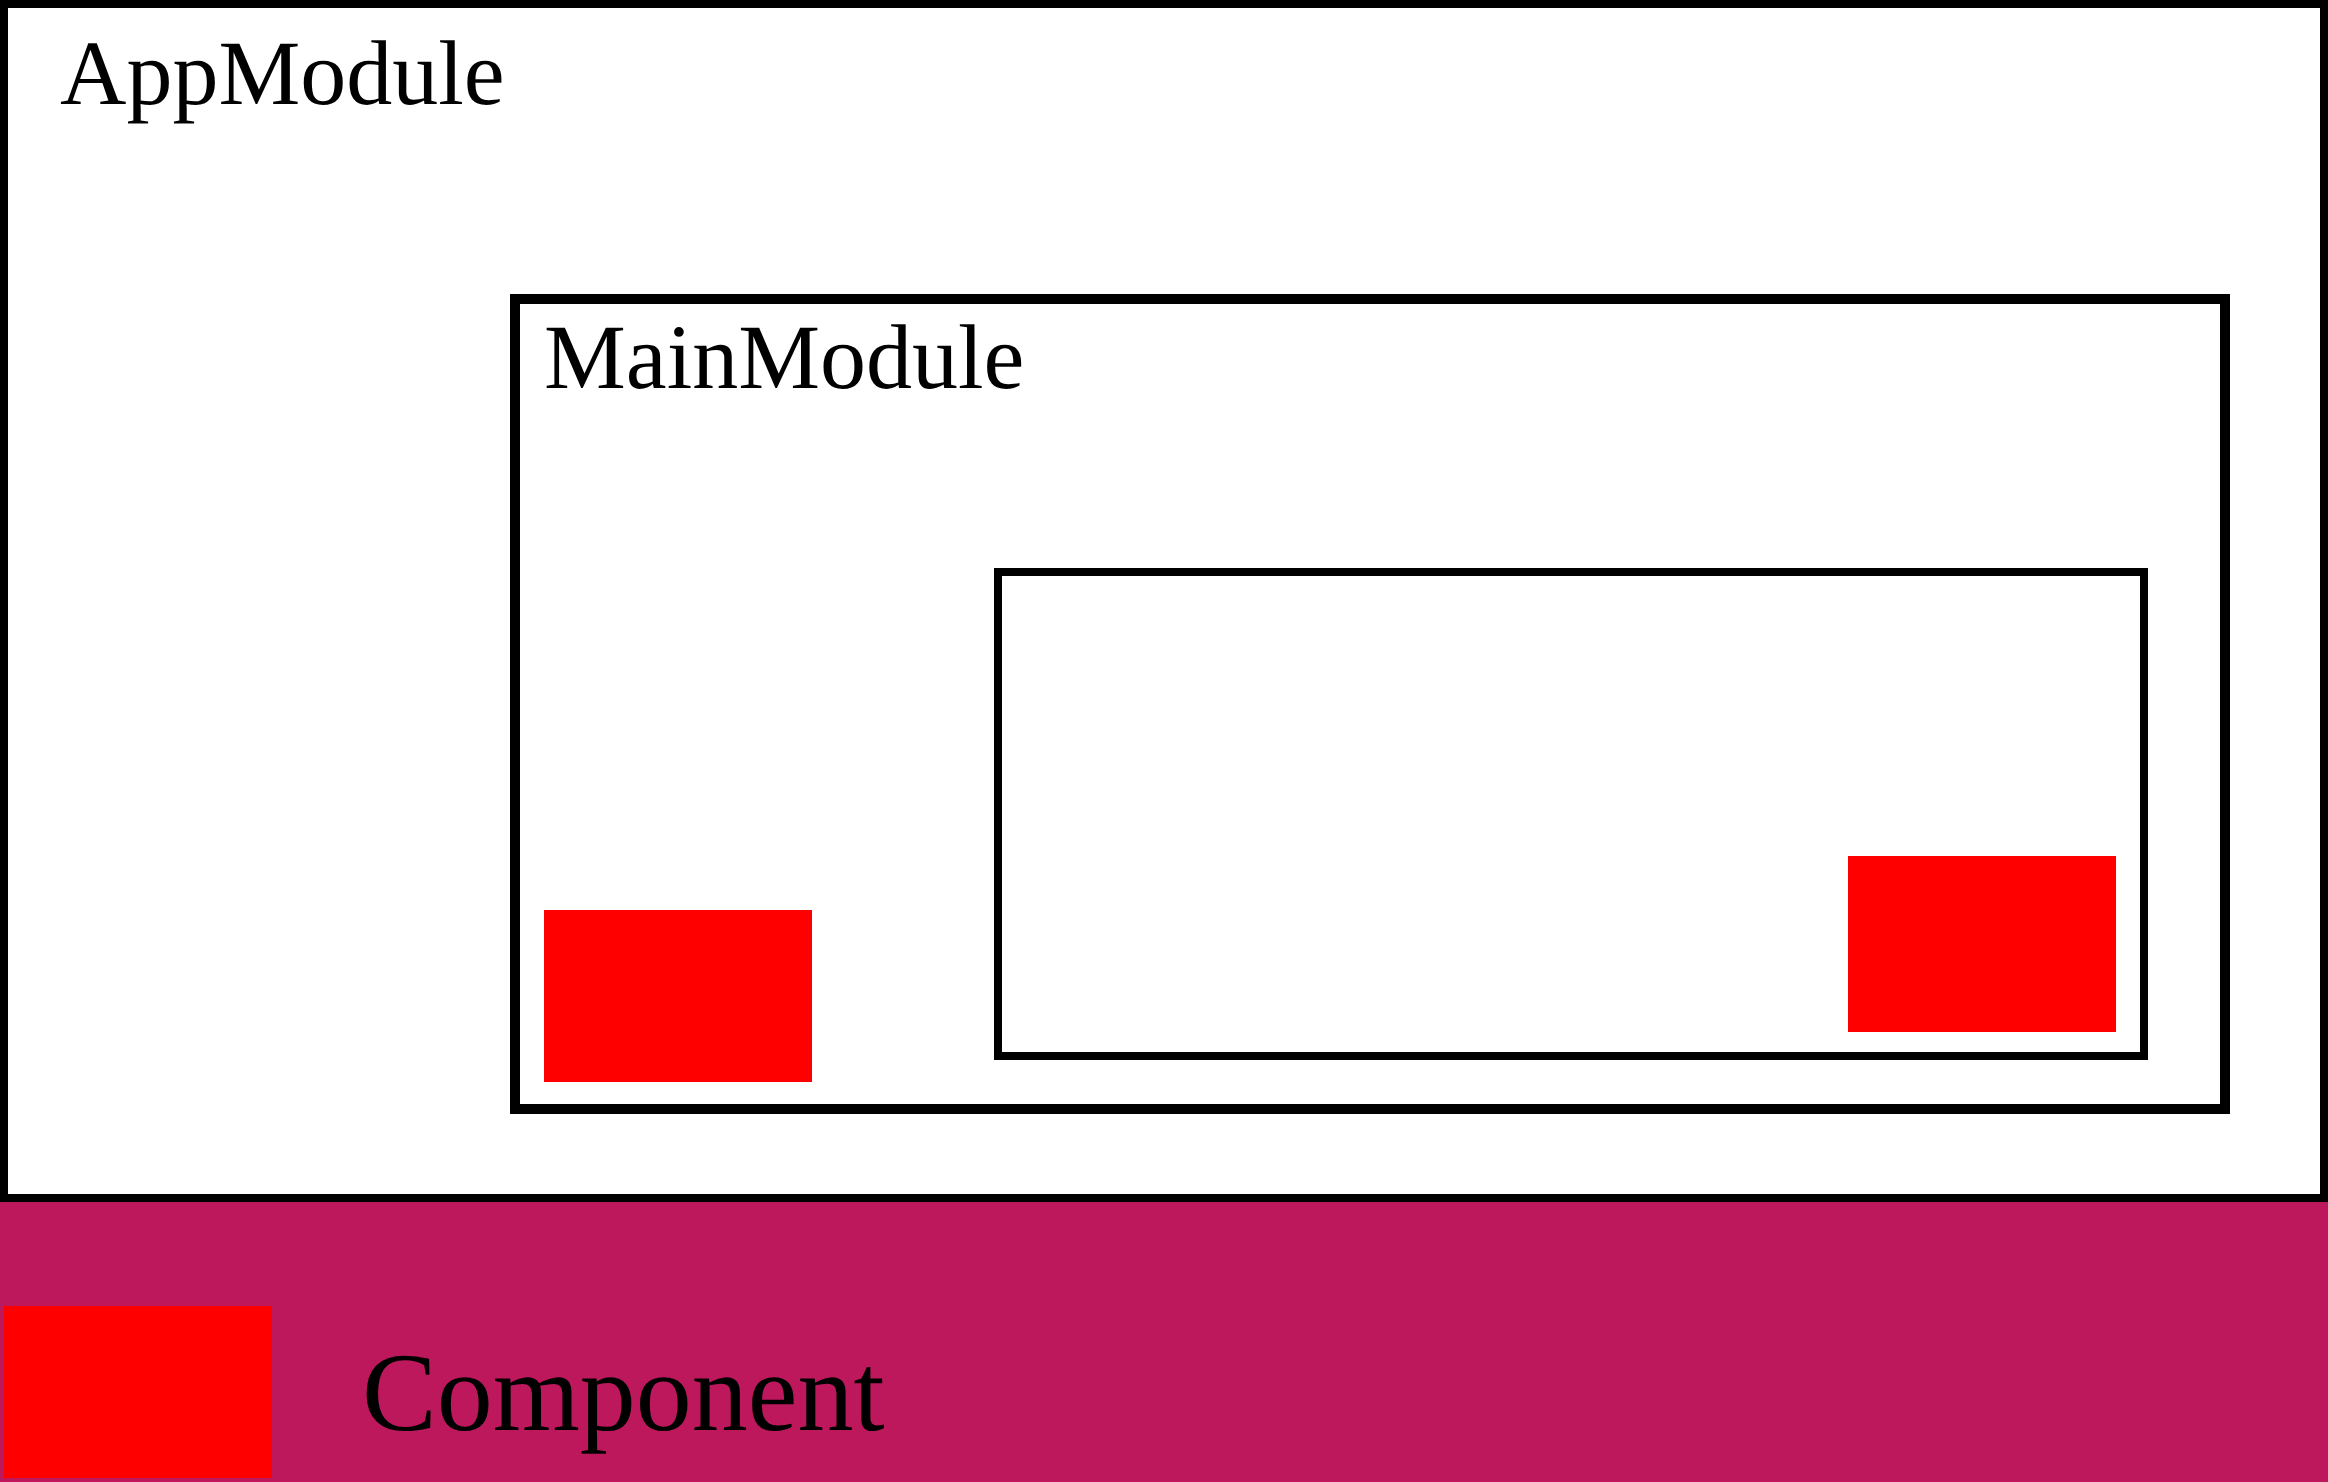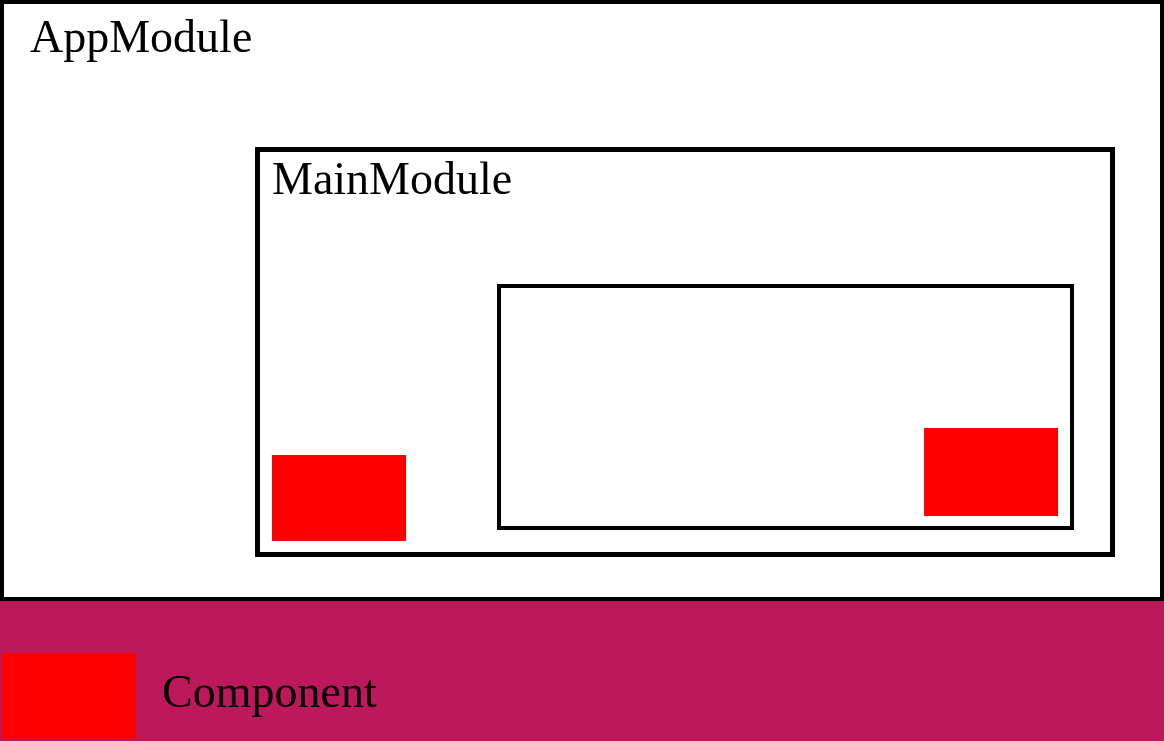--- a/index.html
+++ b/index.html
@@ -87,23 +87,23 @@
   .legend-swatch {
     position: absolute;
     left: 2px;
     top: 52px;
     width: 134px;
     height: 86px;
     background: #FF0000;
   }
   .legend-label {
     position: absolute;
-    left: 162px;
+    left: 181px;
     top: 68px;
-    font-size: 46px;
+    font-size: 56px;
     line-height: 1;
     white-space: nowrap;
   }
 </style>
 </head>
 <body>
 
 <div class="canvas">
 
   <div class="module-box app-module">

